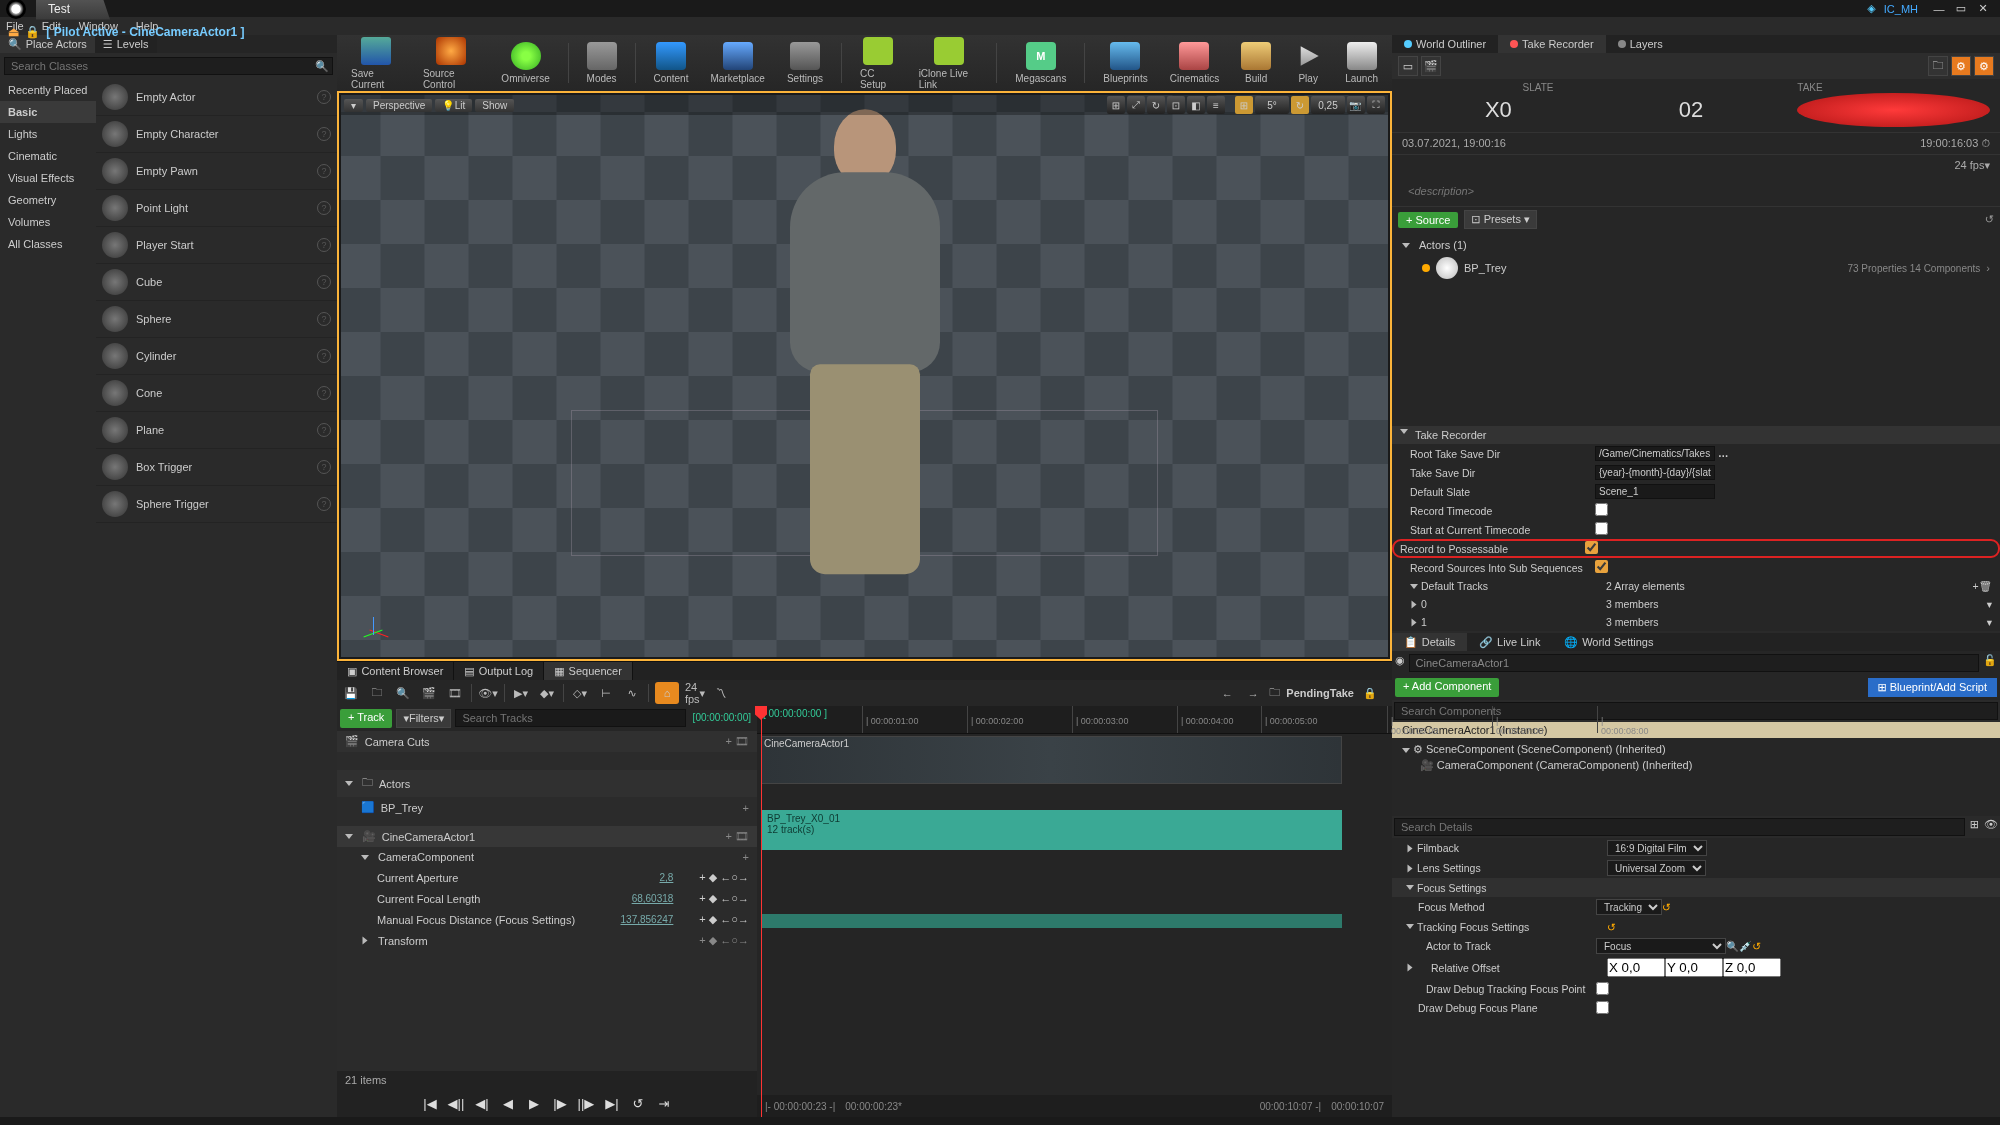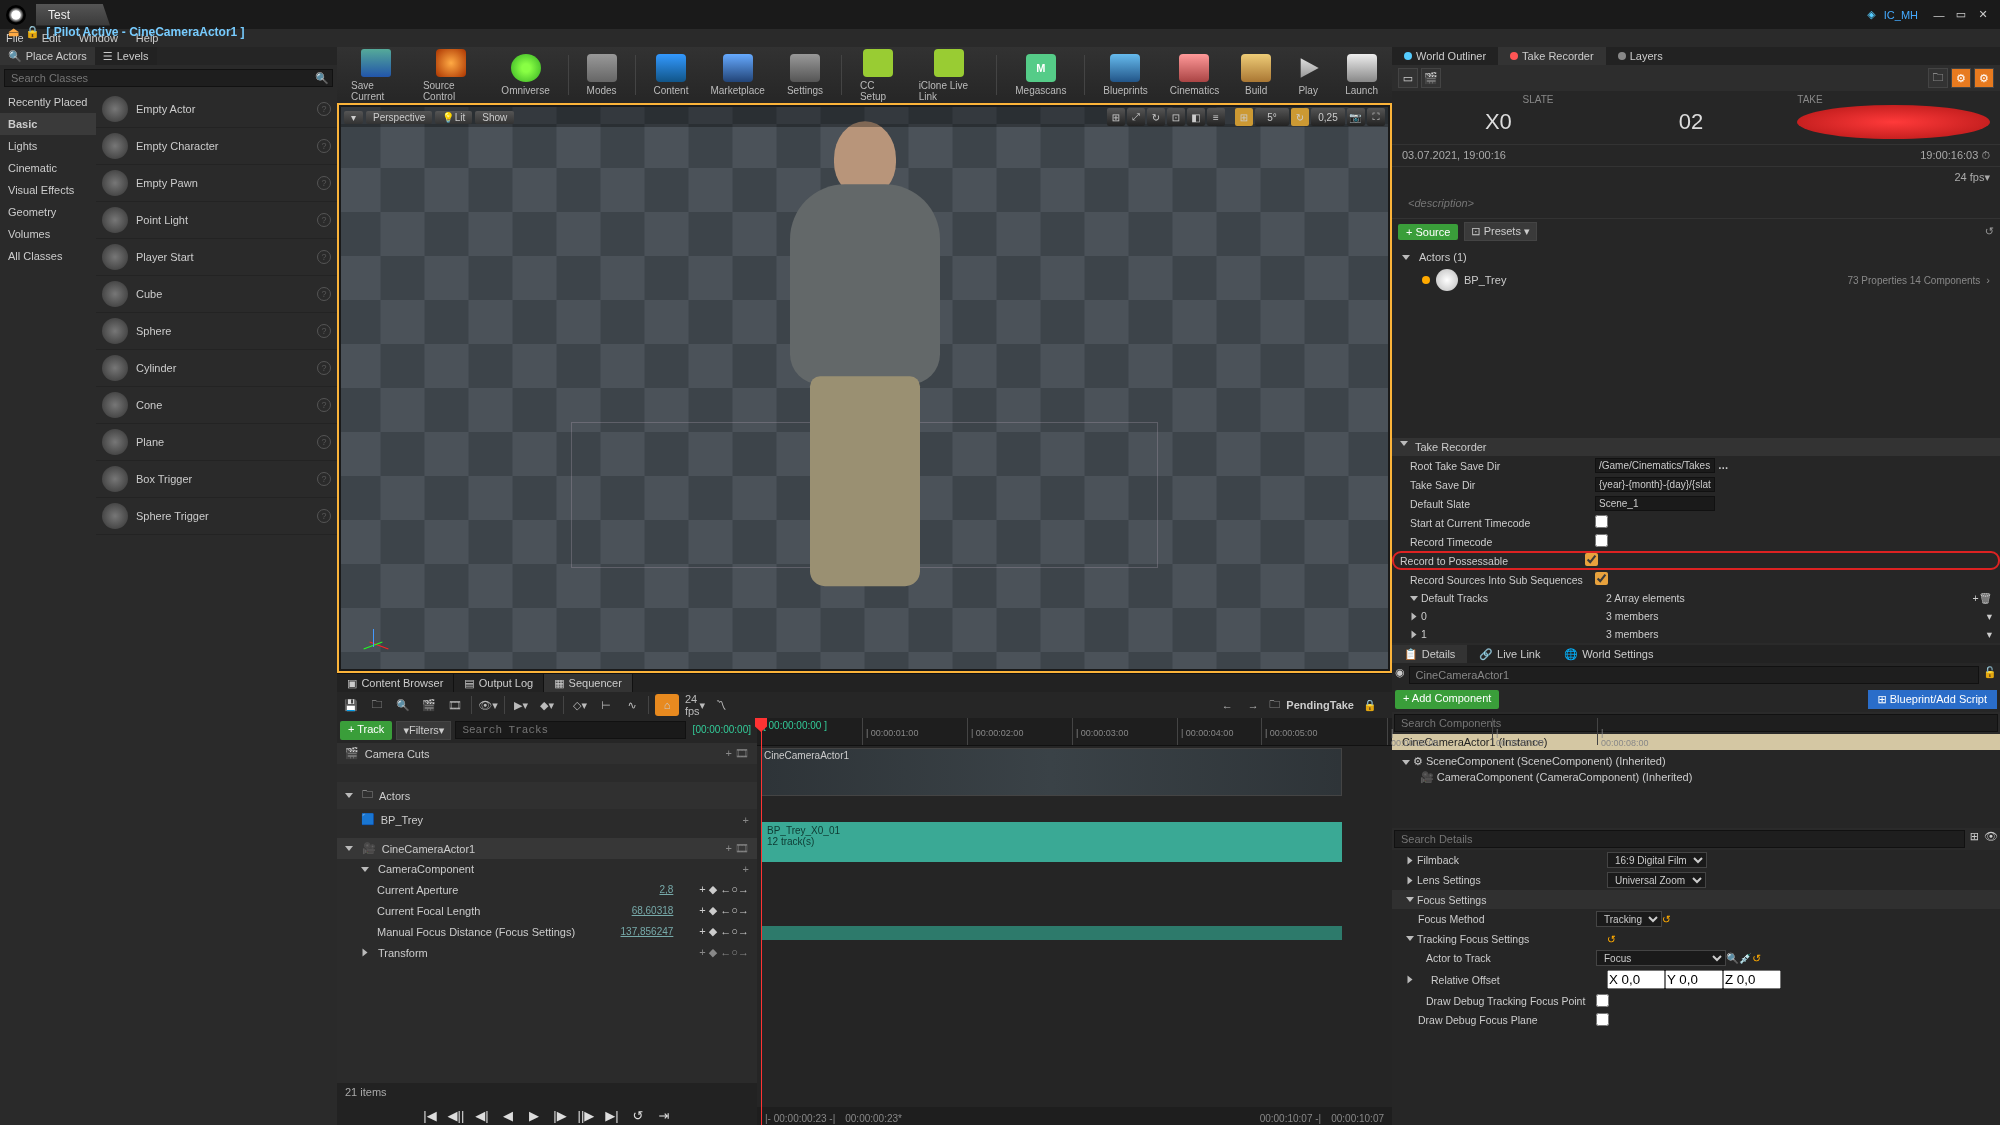--- a/index.html
+++ b/index.html
@@ -1,17 +1,17 @@
 <!DOCTYPE html>
 <html><head>
 <meta charset="utf-8">
 <style>
 * { margin: 0; padding: 0; box-sizing: border-box; font-family: "Segoe UI", Arial, sans-serif; }
 body { background: #1a1a1a; color: #ccc; font-size: 11px; overflow: hidden; width: 2000px; height: 1125px; }
-.titlebar { height: 29px; background: #1a1a1a; display: flex; align-items: center; padding: 0 6px; }
+.titlebar { height: 17px; background: #1a1a1a; display: flex; align-items: center; padding: 0 6px; }
 .ue-logo { width: 20px; height: 20px; background: radial-gradient(circle,#fff 30%,#aaa 35%,#000 55%); border-radius: 50%; margin-right: 10px; }
 .tab-title { background: linear-gradient(#555,#3a3a3a); padding: 4px 40px 4px 12px; font-size: 12px; color: #eee; clip-path: polygon(0 0,90% 0,100% 100%,0 100%); }
 .titlebar .spacer { flex: 1; }
 .titlebar .badge { color: #4af; margin-right: 10px; }
 .win-btn { width: 22px; height: 16px; display: inline-flex; align-items: center; justify-content: center; color: #ccc; cursor: pointer; }
 .menubar { height: 18px; background: #2a2a2a; display: flex; align-items: center; padding: 0 6px; gap: 18px; font-size: 11px; }
 .main { display: flex; height: 1082px; }
 
 .left-col { width: 337px; display: flex; flex-direction: column; background: #2a2a2a; }
 .panel-tab, .tab-row { height: 18px; display: flex; align-items: center; background: #252525; font-size: 11px; }
@@ -121,21 +121,21 @@
 .bottom-tabs .t{padding:0 10px;display:flex;align-items:center;gap:4px;font-size:11px;cursor:pointer;border-right:1px solid #111;}
 .bottom-tabs .t.active{background:#333;}
 .seq-toolbar{height:26px;display:flex;align-items:center;gap:6px;padding:0 4px;background:#262626;}
 .seq-toolbar .ic{width:20px;height:20px;display:flex;align-items:center;justify-content:center;cursor:pointer;color:#bbb;}
 .seq-toolbar .sep{width:1px;height:18px;background:#444;}
 .seq-toolbar .amber{width:24px;height:22px;background:#e88a1f;border-radius:3px;display:flex;align-items:center;justify-content:center;}
 .pending{margin-left:auto;display:flex;align-items:center;gap:6px;padding-right:8px;}
 .seq-body{flex:1;display:flex;}
 .seq-tracks{width:420px;background:#2b2b2b;display:flex;flex-direction:column;}
 .track-bar{display:flex;gap:4px;padding:3px;background:#262626;}
-.track-search{flex:1;height:18px;background:#1a1a1a;border:1px solid #111;color:#888;padding:0 6px;font-size:11px;font-family:Liberation Mono, monospace;}
+.track-search{flex:1;height:18px;background:#1a1a1a;border:1px solid #111;color:#888;padding:0 6px;font-size:11px;}
 .tracklist{flex:1;overflow:hidden;}
 .trk{padding:4px 8px;font-size:11px;display:flex;align-items:center;gap:6px;}
 .trk.h{background:#303030;}
 .trk .plus{margin-left:auto;color:#888;cursor:pointer;}
 .trk.sub{padding-left:24px;}
 .trk.sub2{padding-left:40px;}
 .trk .val{margin-left:auto;font-size:10px;color:#7aa;text-decoration:underline;margin-right:20px;}
 .transport{height:28px;display:flex;align-items:center;justify-content:center;gap:6px;background:#222;}
 .transport .b{width:20px;height:20px;display:flex;align-items:center;justify-content:center;cursor:pointer;color:#ddd;font-size:13px;}
 .items-ct{padding:3px 8px;font-size:11px;color:#aaa;background:#222;}
@@ -561,25 +561,25 @@
           </div>
           <div class="prop-row">
             <span class="k">Take Save Dir</span>
             <span class="v"><input type="text" value="{year}-{month}-{day}/{slate}_{take}" style=""></span>
           </div>
           <div class="prop-row">
             <span class="k">Default Slate</span>
             <span class="v"><input type="text" value="Scene_1" style=""></span>
           </div>
           <div class="prop-row">
+            <span class="k">Record Timecode</span>
+            <span class="v"><input type="checkbox" style=""></span>
+          </div>
+          <div class="prop-row">
             <span class="k">Start at Current Timecode</span>
-            <span class="v"><input type="checkbox" style=""></span>
-          </div>
-          <div class="prop-row">
-            <span class="k">Record Timecode</span>
             <span class="v"><input type="checkbox" style=""></span>
           </div>
           <div class="prop-row hl">
             <span class="k">Record to Possessable</span>
             <span class="v"><input type="checkbox" checked="" style=""></span>
           </div>
           <div class="prop-row">
             <span class="k">Record Sources Into Sub Sequences</span>
             <span class="v"><input type="checkbox" checked="" style=""></span>
           </div>

